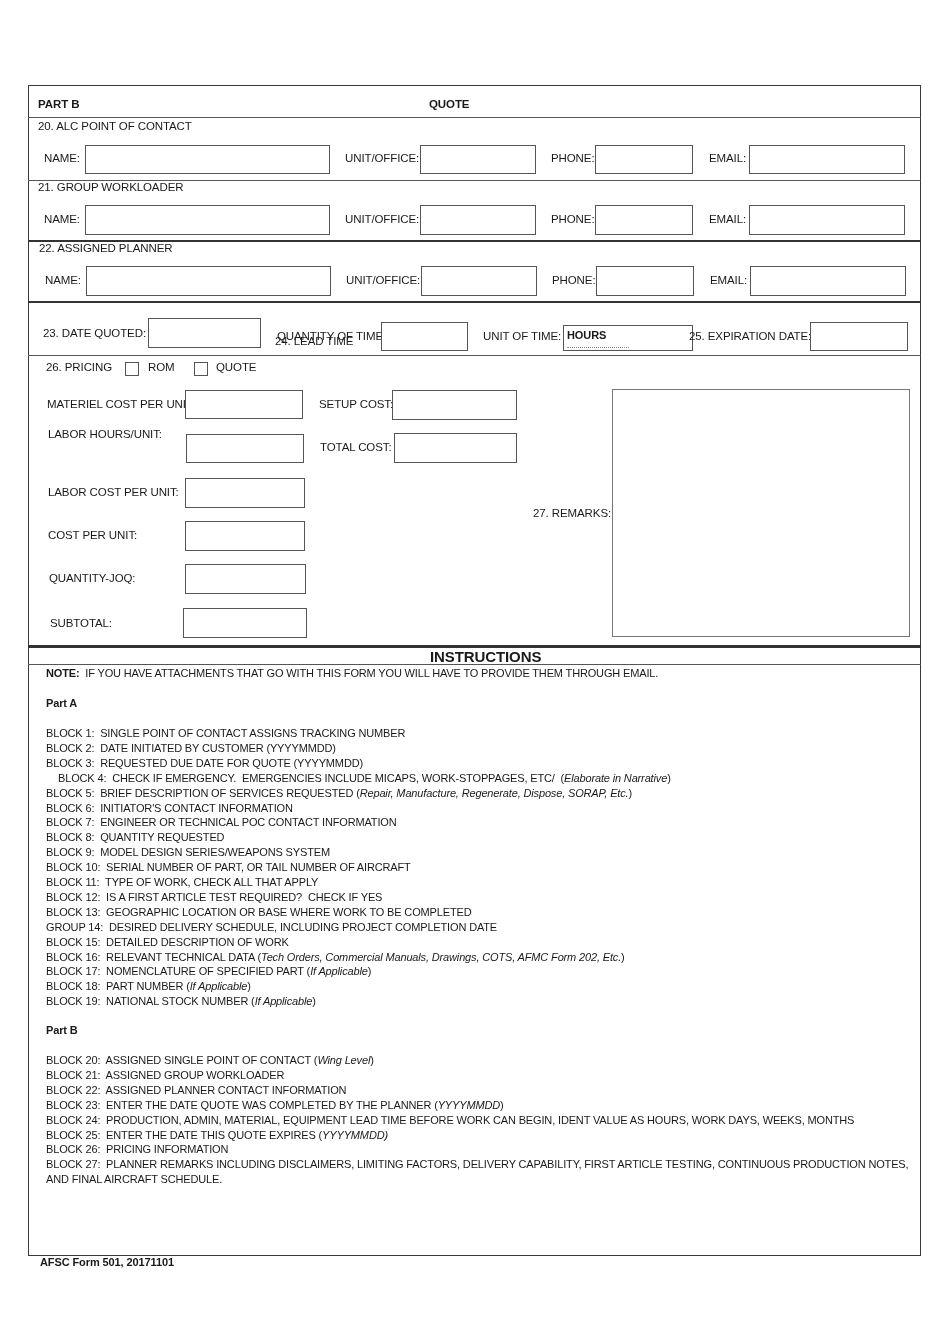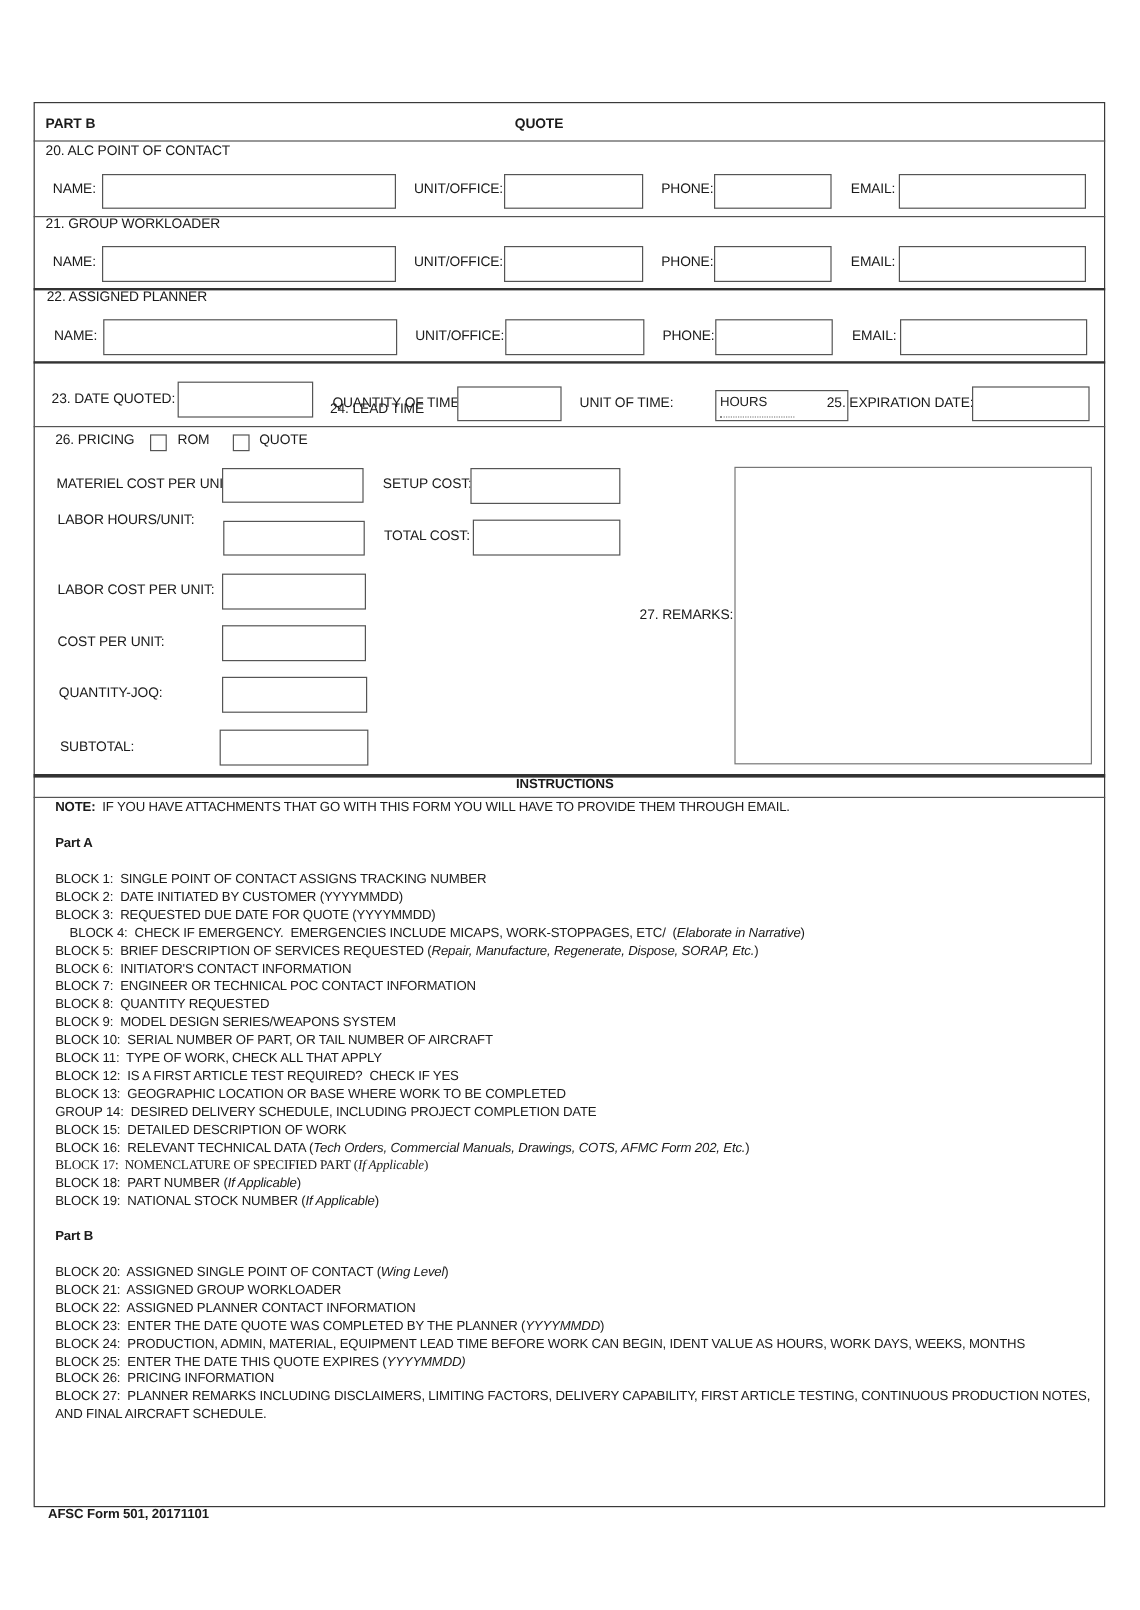--- a/index.html
+++ b/index.html
@@ -64,21 +64,21 @@
 </div>
 <div class="hline thick" style="top:301px;"></div>
 
 <div>
   <span class="lbl" style="left:43px;top:327px;">23.  DATE QUOTED:</span>
   <input class="box input" style="left: 148px; top: 318px; width: 113px; height: 30px;" value="">
   <span class="lbl" style="left:275px;top:315px;margin-top:20px;">24.  LEAD TIME</span>
   <span class="lbl" style="left:277px;top:330px;">QUANTITY OF TIME:</span>
   <input class="box input" style="left: 381px; top: 322px; width: 87px; height: 29px;" value="">
   <span class="lbl" style="left:483px;top:330px;">UNIT OF TIME:</span>
-  <div class="box" style="left:596px;top:325px;width:111px;height:26px;">
+  <div class="box" style="left:563px;top:325px;width:130px;height:26px;font-weight:bold;">
     <span class="lbl" style="left:3px;top:3px;font-size:11px;">HOURS</span>
     <div class="dotline" style="left:3px;top:21px;width:62px;"></div>
   </div>
   <span class="lbl" style="left:689px;top:330px;">25.  EXPIRATION DATE:</span>
   <input class="box input" style="left: 810px; top: 322px; width: 98px; height: 29px;" value="">
 </div>
 <div class="hline" style="top:355px;"></div>
 
 <div>
   <span class="lbl" style="left:46px;top:361px;">26.  PRICING</span>
@@ -110,21 +110,21 @@
 
   <span class="lbl" style="left:320px;top:441px;">TOTAL COST:</span>
   <input class="box input" style="left: 394px; top: 433px; width: 123px; height: 30px;" value="">
 </div>
 
 <span class="lbl" style="left:533px;top:507px;">27.  REMARKS:</span>
 <textarea class="box input" style="left: 612px; top: 389px; width: 298px; height: 248px; resize: none; border-color: rgb(119, 119, 119);" value=""></textarea>
 
 <div class="hline thick" style="top:645px;height:2.5px;"></div>
 
-<span class="lbl bold" style="left:430px;top:648px;font-size:11px;">INSTRUCTIONS</span>
+<span class="lbl bold" style="left:430px;top:648px;font-size:15px;">INSTRUCTIONS</span>
 <div class="hline" style="top:664px;"></div>
 
 <div class="instr" style="top:667px;">
   <b>NOTE:</b><span style="white-space:pre;">  IF YOU HAVE ATTACHMENTS THAT GO WITH THIS FORM YOU WILL HAVE TO PROVIDE THEM THROUGH EMAIL.</span>
 </div>
 
 <div class="instr bold" style="top:697px;">Part A</div>
 <div id="part-a-list">
     <div class="instr" style="top: 727px;"><span style="white-space: pre;">BLOCK 1:  SINGLE POINT OF CONTACT ASSIGNS TRACKING NUMBER</span></div>
     <div class="instr" style="top: 741.9px;"><span style="white-space: pre;">BLOCK 2:  DATE INITIATED BY CUSTOMER (YYYYMMDD)</span></div>
@@ -135,21 +135,21 @@
     <div class="instr" style="top: 816.4px;"><span style="white-space: pre;">BLOCK 7:  ENGINEER OR TECHNICAL POC CONTACT INFORMATION</span></div>
     <div class="instr" style="top: 831.3px;"><span style="white-space: pre;">BLOCK 8:  QUANTITY REQUESTED</span></div>
     <div class="instr" style="top: 846.2px;"><span style="white-space: pre;">BLOCK 9:  MODEL DESIGN SERIES/WEAPONS SYSTEM</span></div>
     <div class="instr" style="top: 861.1px;"><span style="white-space: pre;">BLOCK 10:  SERIAL NUMBER OF PART, OR TAIL NUMBER OF AIRCRAFT</span></div>
     <div class="instr" style="top: 876px;"><span style="white-space: pre;">BLOCK 11:  TYPE OF WORK, CHECK ALL THAT APPLY</span></div>
     <div class="instr" style="top: 890.9px;"><span style="white-space: pre;">BLOCK 12:  IS A FIRST ARTICLE TEST REQUIRED?  CHECK IF YES</span></div>
     <div class="instr" style="top: 905.8px;"><span style="white-space: pre;">BLOCK 13:  GEOGRAPHIC LOCATION OR BASE WHERE WORK TO BE COMPLETED</span></div>
     <div class="instr" style="top: 920.7px;"><span style="white-space: pre;">GROUP 14:  DESIRED DELIVERY SCHEDULE, INCLUDING PROJECT COMPLETION DATE</span></div>
     <div class="instr" style="top: 935.6px;"><span style="white-space: pre;">BLOCK 15:  DETAILED DESCRIPTION OF WORK</span></div>
     <div class="instr" style="top: 950.5px;"><span style="white-space: pre;">BLOCK 16:  RELEVANT TECHNICAL DATA (</span><i>Tech Orders, Commercial Manuals, Drawings, COTS, AFMC Form 202, Etc.</i><span>)</span></div>
-    <div class="instr" style="top: 965.4px; font-family: Liberation Serif, serif;"><span style="white-space: pre;">BLOCK 17:  NOMENCLATURE OF SPECIFIED PART (</span><i>If Applicable</i><span>)</span></div>
+    <div class="instr" style="top: 965.4px;"><span style="white-space: pre;">BLOCK 17:  NOMENCLATURE OF SPECIFIED PART (</span><i>If Applicable</i><span>)</span></div>
     <div class="instr" style="top: 980.3px;"><span style="white-space: pre;">BLOCK 18:  PART NUMBER (</span><i>If Applicable</i><span>)</span></div>
     <div class="instr" style="top: 995.2px;"><span style="white-space: pre;">BLOCK 19:  NATIONAL STOCK NUMBER (</span><i>If Applicable</i><span>)</span></div>
   </div>
 
 <div class="instr bold" style="top:1024px;">Part B</div>
 <div id="part-b-list">
     <div class="instr" style="top: 1054px;"><span style="white-space: pre; text-align: right;">BLOCK 20:  ASSIGNED SINGLE POINT OF CONTACT (</span><i>Wing Level</i><span>)</span></div>
     <div class="instr" style="top: 1068.9px;"><span style="white-space: pre;">BLOCK 21:  ASSIGNED GROUP WORKLOADER</span></div>
     <div class="instr" style="top: 1083.8px;"><span style="white-space: pre;">BLOCK 22:  ASSIGNED PLANNER CONTACT INFORMATION</span></div>
     <div class="instr" style="top: 1098.7px;"><span style="white-space: pre;">BLOCK 23:  ENTER THE DATE QUOTE WAS COMPLETED BY THE PLANNER (</span><i>YYYYMMDD</i><span>)</span></div>

